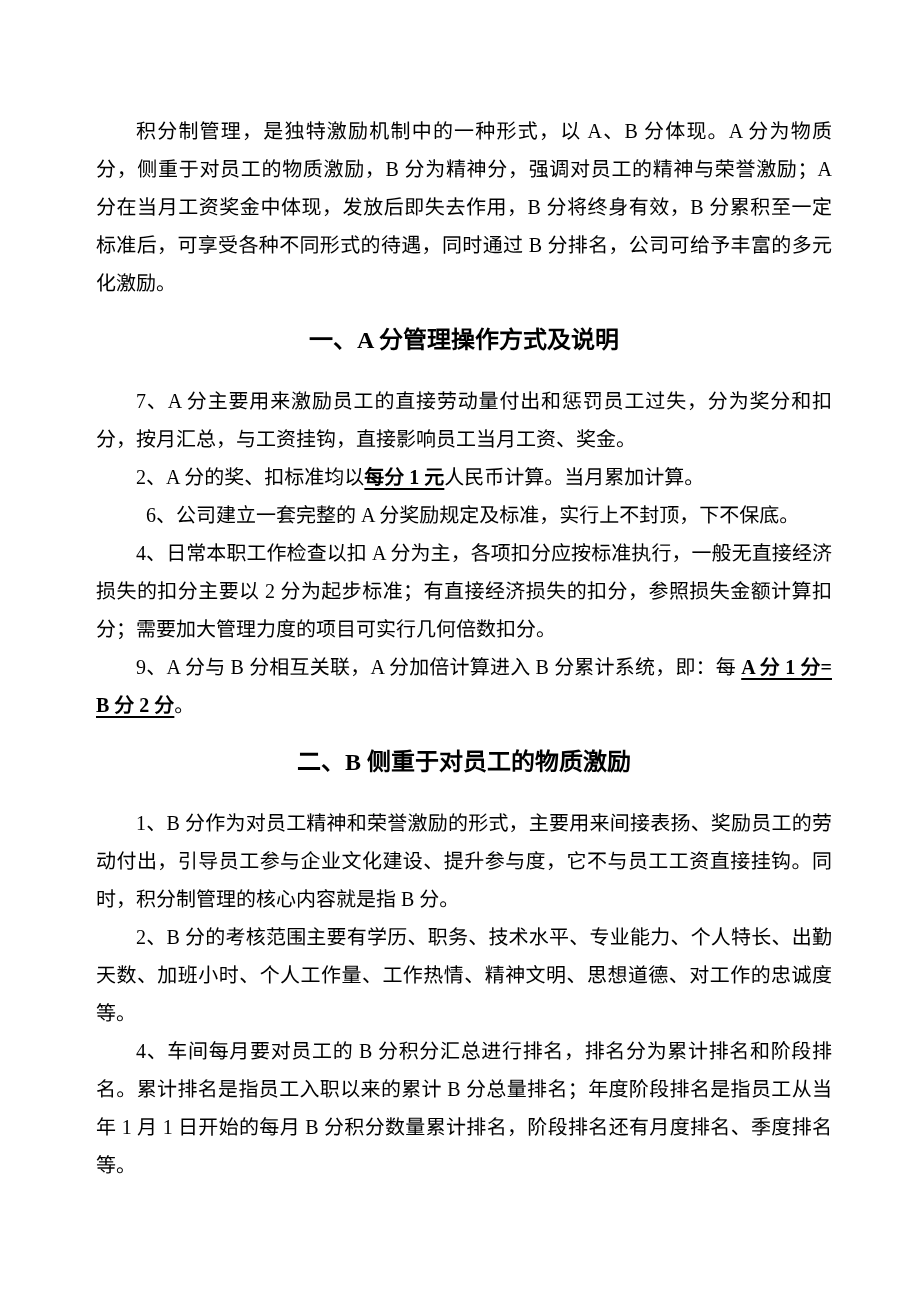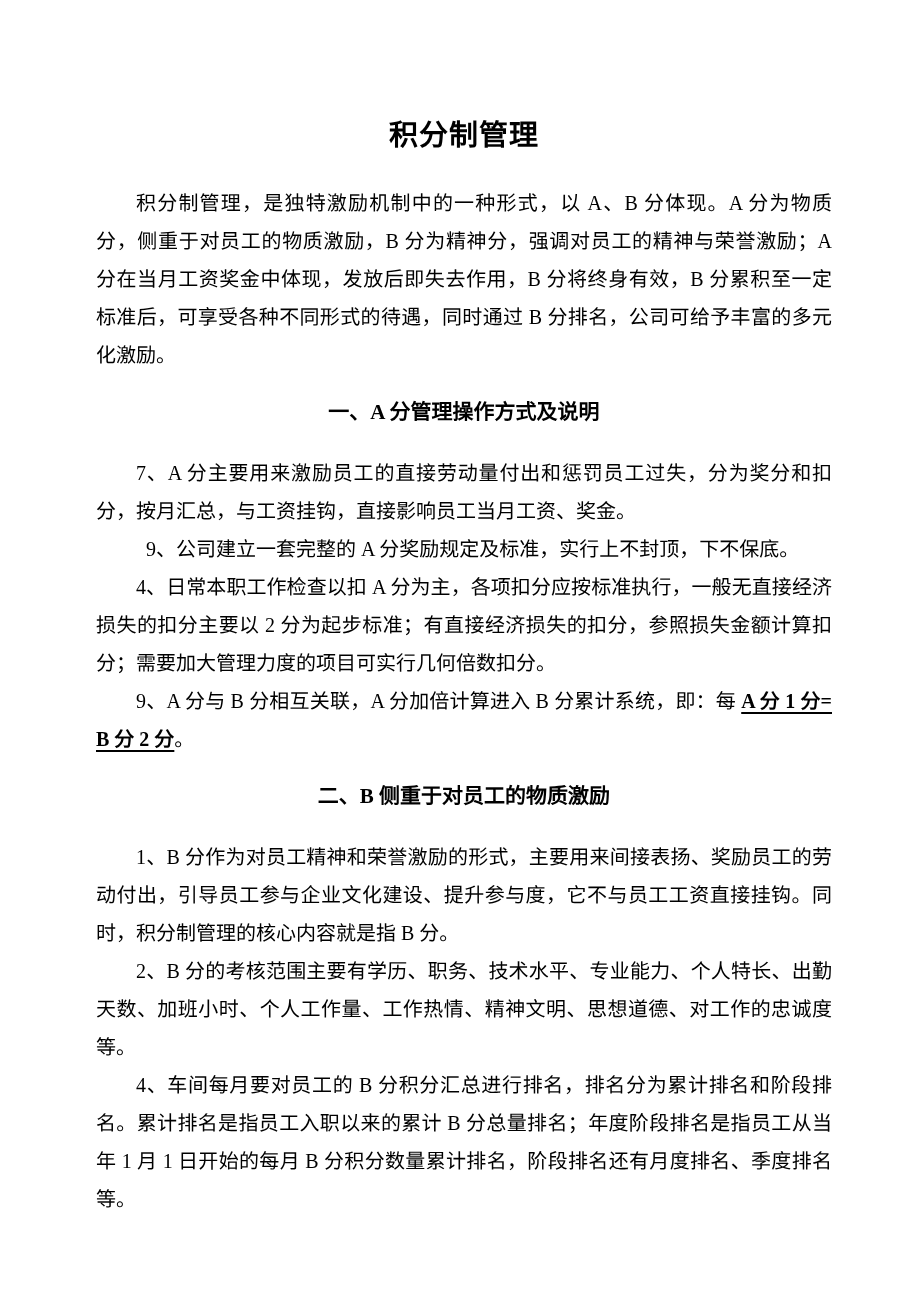--- a/index.html
+++ b/index.html
@@ -22,21 +22,21 @@
   .doc-title {
     margin: 0 0 26px 0;
     font-size: 29px;
     font-weight: bold;
     line-height: 46px;
     text-align: center;
     letter-spacing: 1px;
   }
   .section-heading {
     margin: 22px 0 26px 0;
-    font-size: 21px;
+    font-size: 24px;
     font-weight: bold;
     line-height: 32px;
     text-align: center;
   }
   .para {
     margin: 0;
     font-size: 20px;
     line-height: 38px;
     text-align: justify;
     text-justify: inter-ideograph;
@@ -46,26 +46,26 @@
   .run-em {
     font-weight: bold;
     text-decoration: underline;
     text-underline-offset: 4px;
   }
 </style>
 </head>
 <body>
 
 <div class="page">
-  <h1 class="doc-title">积分制管理</h1>
   <div>
       <p class="para"><span>积分制管理，是独特激励机制中的一种形式，以 A、B 分体现。A 分为物质分，侧重于对员工的物质激励，B 分为精神分，强调对员工的精神与荣誉激励；A 分在当月工资奖金中体现，发放后即失去作用，B 分将终身有效，B 分累积至一定标准后，可享受各种不同形式的待遇，同时通过 B 分排名，公司可给予丰富的多元化激励。</span></p>
       <h2 class="section-heading">一、A 分管理操作方式及说明</h2>
       <p class="para"><span>7、A 分主要用来激励员工的直接劳动量付出和惩罚员工过失，分为奖分和扣分，按月汇总，与工资挂钩，直接影响员工当月工资、奖金。</span></p>
-      <p class="para" style="text-indent: 2.5em;"><span>9、公司建立一套完整的 A 分奖励规定及标准，实行上不封顶，下不保底。</span></p>
+      <p class="para"><span>2、A 分的奖、扣标准均以</span><span class="run-em">每分 1 元</span><span>人民币计算。当月累加计算。</span></p>
+      <p class="para" style="text-indent: 2.5em;"><span>6、公司建立一套完整的 A 分奖励规定及标准，实行上不封顶，下不保底。</span></p>
       <p class="para"><span>4、日常本职工作检查以扣 A 分为主，各项扣分应按标准执行，一般无直接经济损失的扣分主要以 2 分为起步标准；有直接经济损失的扣分，参照损失金额计算扣分；需要加大管理力度的项目可实行几何倍数扣分。</span></p>
       <p class="para"><span>9、A 分与 B 分相互关联，A 分加倍计算进入 B 分累计系统，即：每 </span><span class="run-em">A 分 1 分=B 分 2 分</span><span>。</span></p>
       <h2 class="section-heading">二、B 侧重于对员工的物质激励</h2>
       <p class="para"><span>1、B 分作为对员工精神和荣誉激励的形式，主要用来间接表扬、奖励员工的劳动付出，引导员工参与企业文化建设、提升参与度，它不与员工工资直接挂钩。同时，积分制管理的核心内容就是指 B 分。</span></p>
       <p class="para"><span>2、B 分的考核范围主要有学历、职务、技术水平、专业能力、个人特长、出勤天数、加班小时、个人工作量、工作热情、精神文明、思想道德、对工作的忠诚度等。</span></p>
       <p class="para"><span>4、车间每月要对员工的 B 分积分汇总进行排名，排名分为累计排名和阶段排名。累计排名是指员工入职以来的累计 B 分总量排名；年度阶段排名是指员工从当年 1 月 1 日开始的每月 B 分积分数量累计排名，阶段排名还有月度排名、季度排名等。</span></p>
     </div>
 </div>
 
 </body></html>

